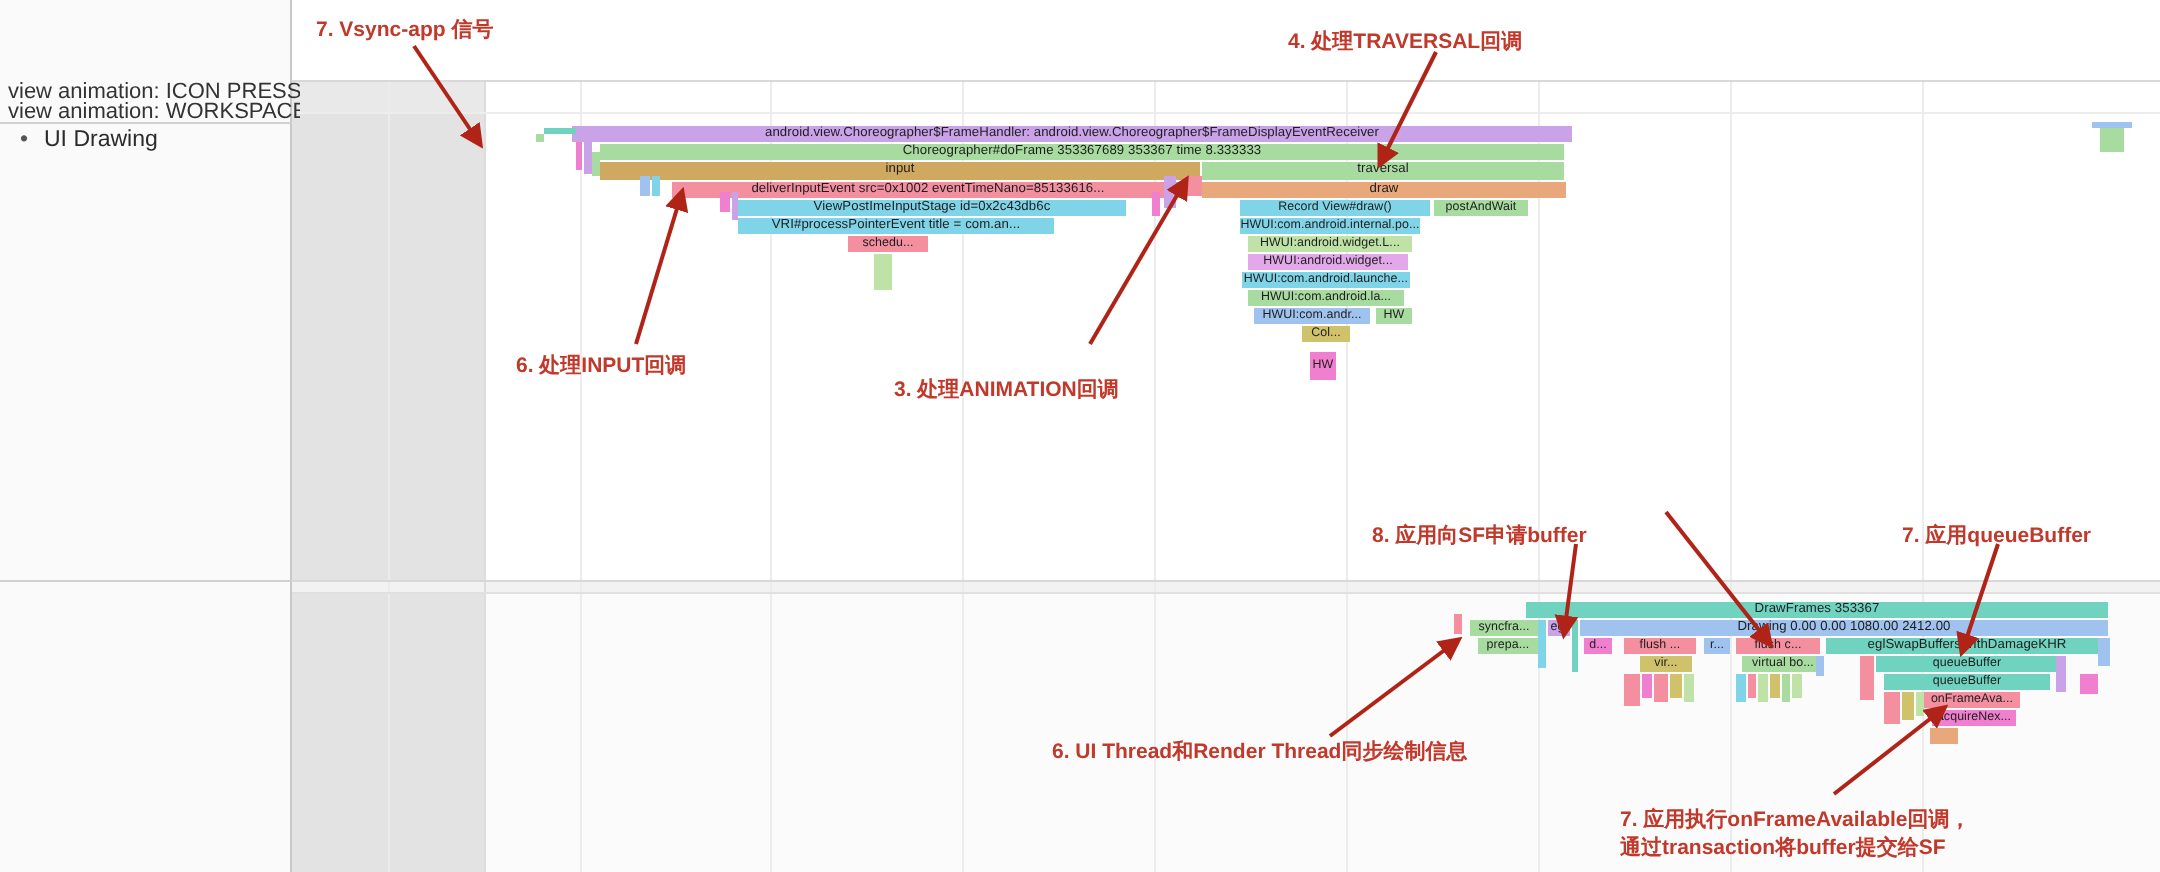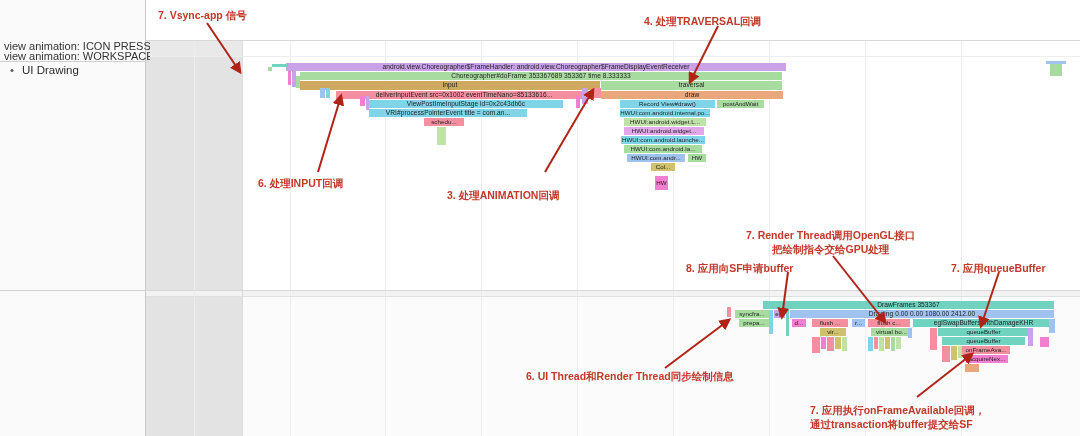--- a/index.html
+++ b/index.html
@@ -313,19 +313,17 @@
       <line x1="917" y1="397" x2="972" y2="354"></line>
     </g>
   </svg>
 
   <div class="anno" style="left:158px;top:8px;">7. Vsync-app 信号</div>
   <div class="anno" style="left:258px;top:176px;">6. 处理INPUT回调</div>
   <div class="anno" style="left:447px;top:188px;">3. 处理ANIMATION回调</div>
   <div class="anno" style="left:644px;top:14px;">4. 处理TRAVERSAL回调</div>
   <div class="anno" style="left:526px;top:369px;">6. UI Thread和Render Thread同步绘制信息</div>
   <div class="anno" style="left:686px;top:261px;">8. 应用向SF申请buffer</div>
-  <div class="anno c" style="left:746px;top:228px;">7. Render Thread调用OpenGL接口
-把绘制指令交给GPU处理</div>
   <div class="anno" style="left:951px;top:261px;">7. 应用queueBuffer</div>
   <div class="anno" style="left:810px;top:403px;">7. 应用执行onFrameAvailable回调，
 通过transaction将buffer提交给SF</div>
 
 </div>
 
 </body></html>

